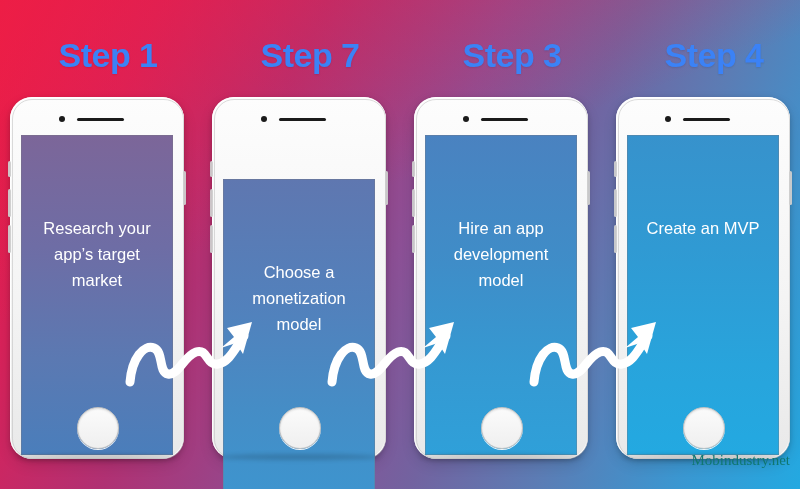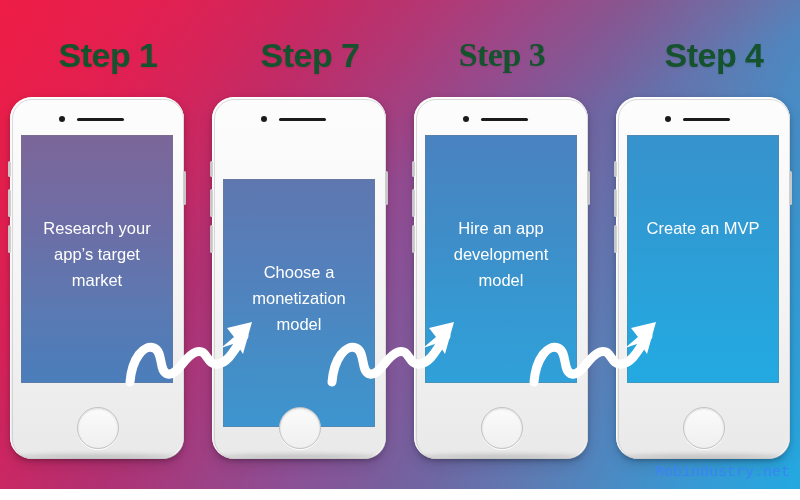--- a/index.html
+++ b/index.html
@@ -48,21 +48,21 @@
     height: 11px;
     background: #ffffff;
   }
 
   
   .step-title {
     position: absolute;
     top: 34px;
     width: 196px;
     text-align: center;
-    color: #14532d;
+    color: #3b82f6;
     font-size: 34px;
     font-weight: bold;
     letter-spacing: -0.5px;
     line-height: 42px;
     text-shadow: 0 1px 2px rgba(0,0,0,0.10);
     font-family: "Liberation Sans", sans-serif;
   }
 
   
   .phone {
@@ -123,21 +123,21 @@
     width: 47px;
     height: 3px;
     border-radius: 2px;
     background: #1b1b1b;
   }
   .screen {
     position: absolute;
     left: 11px;
     top: 38px;
     width: 152px;
-    height: 248px;
+    height: 320px;
     overflow: hidden;
     box-shadow: inset 0 0 0 1px rgba(120,120,130,0.35);
   }
   .screen-label {
     position: absolute;
     left: 0;
     right: 0;
     top: 80px;
     padding: 0 8px;
     text-align: center;
@@ -165,24 +165,24 @@
     width: 140px;
     height: 90px;
     pointer-events: none;
   }
   .arrow svg { display: block; overflow: visible; }
 
   
   .watermark {
     position: absolute;
     right: 10px;
-    top: 464px;
-    color: #3b82f6;
+    top: 452px;
+    color: #0f766e;
     font-size: 15px;
-    font-family: Liberation Mono, monospace;
+    font-family: Liberation Serif, serif;
     opacity: 0.97;
   }
 </style>
 </head>
 <body>
 
 <div id="infographic">
 
   <div class="bg"></div>
   <div class="bg-overlay"></div>
@@ -212,21 +212,21 @@
     <div class="side-btn right-a"></div>
     <div class="camera"></div>
     <div class="speaker"></div>
     <div class="screen" style="background:linear-gradient(180deg,#5F77B0 0%,#5281BC 40%,#458DC6 72%,#3D95CF 100%);margin-top:44px;">
       <div class="screen-label">Choose a monetization model</div>
     </div>
     <div class="home-btn"></div>
     <div class="phone-shadow-bottom"></div>
   </div>
 
-  <div class="step-title" style="left:404px;font-family:Liberation Serif, serif;">Step 3</div>
+  <div class="step-title" style="left:414px;">Step 3</div>
   <div class="phone" style="left:414px;">
     <div class="phone-inner-edge"></div>
     <div class="side-btn left-a"></div>
     <div class="side-btn left-b"></div>
     <div class="side-btn left-c"></div>
     <div class="side-btn right-a"></div>
     <div class="camera"></div>
     <div class="speaker"></div>
     <div class="screen" style="background:linear-gradient(180deg,#4A82C0 0%,#3F8DC8 40%,#3599D2 72%,#2FA0D9 100%);">
       <div class="screen-label">Hire an app development model</div>

